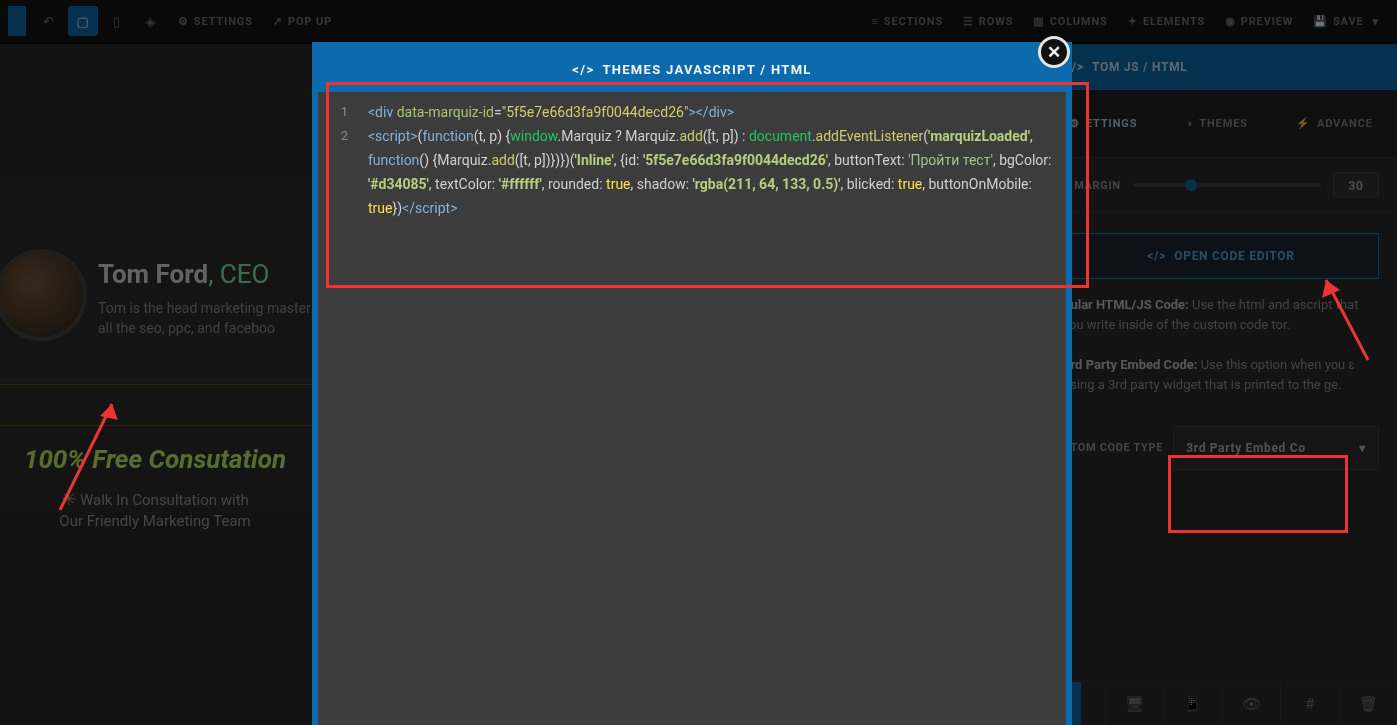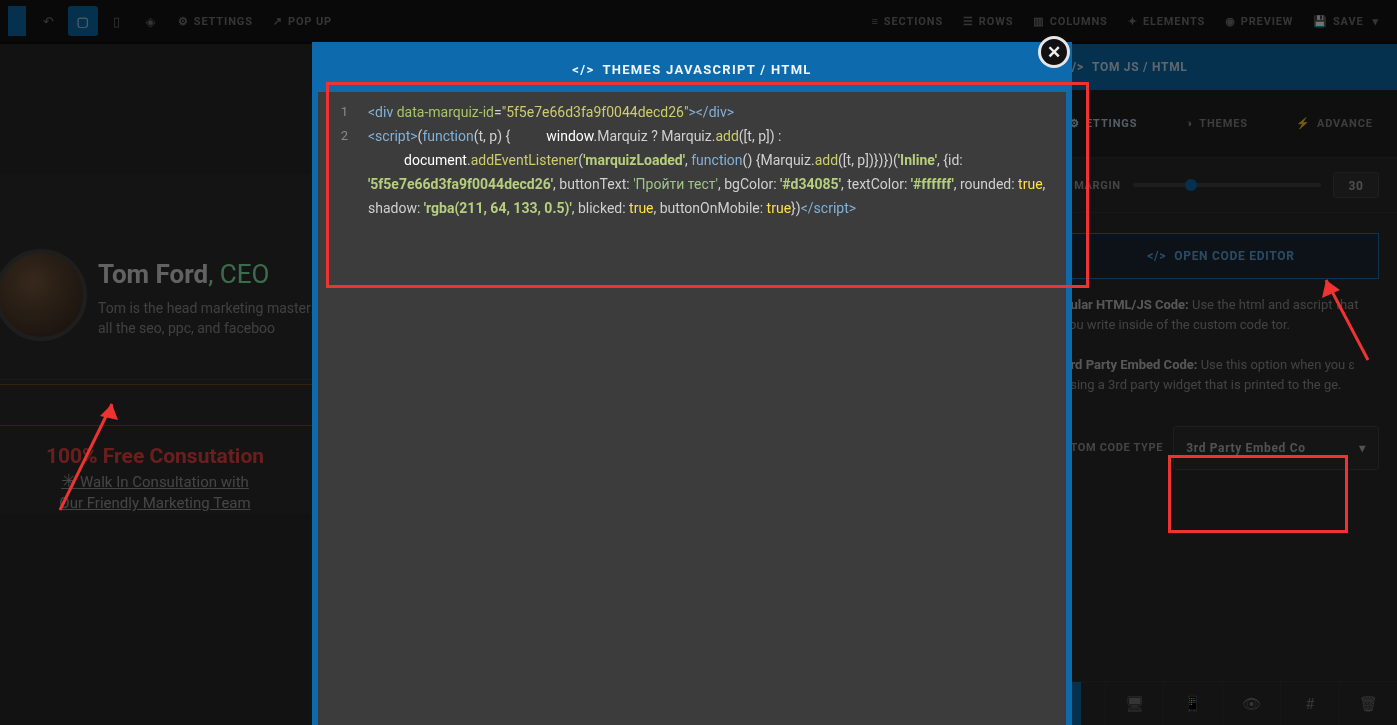--- a/index.html
+++ b/index.html
@@ -37,41 +37,41 @@
   .hero { position:absolute; top:130px; left:0; right:0; height:340px; background:#2e2e2e; }
   .hero .avatar { position:absolute; left:-5px; top:75px; width:92px; height:92px; border-radius:50%; background:radial-gradient(circle at 40% 35%, #7a5a3e, #2d231b); border:4px solid #444; }
   .hero .name { position:absolute; left:98px; top:85px; font-size:26px; font-weight:700; color:#d9d9d9; }
   .hero .name .title { font-weight:400; color:#86efac; }
   .hero .desc { position:absolute; left:98px; top:124px; font-size:14px; color:#8e8e8e; line-height:1.45; width:260px; }
   .cjsbar { position:absolute; left:0; right:0; top:210px; height:42px; border-top:1px solid #6e5019; border-bottom:1px solid #6e5019; display:flex; align-items:center; justify-content:center; color:#cf8d25; font-weight:700; letter-spacing:0.08em; font-size:12px; }
   .socialrow { position:absolute; left:0; right:0; top:265px; display:flex; gap:30px; justify-content:center; color:#b5b5b5; font-size:14px; }
   .socialrow .so { display:flex; align-items:center; gap:6px; }
   .canvas hr.sep { position:absolute; top:335px; left:0; right:0; border:none; border-top:1px solid #3a3a3a; }
   .free { position:absolute; top:400px; left:0; width:310px; text-align:center; }
-  .free h2 { font-size:21px; font-weight:700; color:#ef4444; }
-  .free p { font-size:15px; color:#9a9a9a; line-height:1.4;text-decoration:underline; }
+  .free h2 { font-size:26px; font-weight:700; color:#bef264;font-style:italic; }
+  .free p { font-size:15px; color:#9a9a9a; margin-top:12px; line-height:1.4; }
   .free .ast { font-size:18px; }
 
   
   .overlay-dim { position:absolute; inset:0; background:rgba(0,0,0,0.55); }
 
   
   .modal { position:absolute; top:42px; left:312px; width:760px; bottom:0; background:#3a3a3a; border-top:4px solid #0d6aad; border-left:6px solid #0d6aad; border-right:6px solid #0d6aad; display:flex; flex-direction:column; }
   .modal .mhead { height:46px; background:#0d6aad; display:flex; align-items:center; justify-content:center; gap:8px; color:#f0f6fb; font-weight:700; letter-spacing:0.1em; font-size:13px; }
   .modal .editor { flex:1; background:#3c3c3c; font-family:Consolas, "Courier New", monospace; font-size:14px; line-height:24px; position:relative; padding:8px 0 8px 46px; color:#ddd; }
   .gutter { position:absolute; left:0; top:8px; width:38px; text-align:right; color:#8a8a8a; font-size:13px; padding-right:8px; }
   .gutter div { height:24px; line-height:24px; }
   .codeline { padding:0 12px 0 4px; white-space:pre-wrap; word-break:break-word; }
   .t-tag { color:#82b1d8; }
   .t-attr { color:#a9c46c; }
   .t-op { color:#d0d0d0; }
   .t-str { color:#b7ce7e;font-weight:bold; }
   .t-key { color:#82b1d8; }
   .t-fn { color:#cdcd6e; }
-  .t-id { color:#ffffff;padding-left:36px; }
+  .t-id { color:#22c55e; }
   .t-bool { color:#fde047; }
   .t-rus { color:#a1c488; }
 
   .closebtn { position:absolute; top:36px; left:1038px; width:32px; height:32px; border-radius:50%; background:#111; border:3px solid #e6e6e6; display:flex; align-items:center; justify-content:center; color:#eee; font-size:17px; font-weight:700; cursor:pointer; z-index:20; }
 
   
   .redbox { position:absolute; border:3px solid #e33; pointer-events:none; }
   .arrow { position:absolute; pointer-events:none; }
   .arrow svg path { stroke:#e33; stroke-width:3; fill:none; }
   .arrow svg polygon { fill:#e33; }

